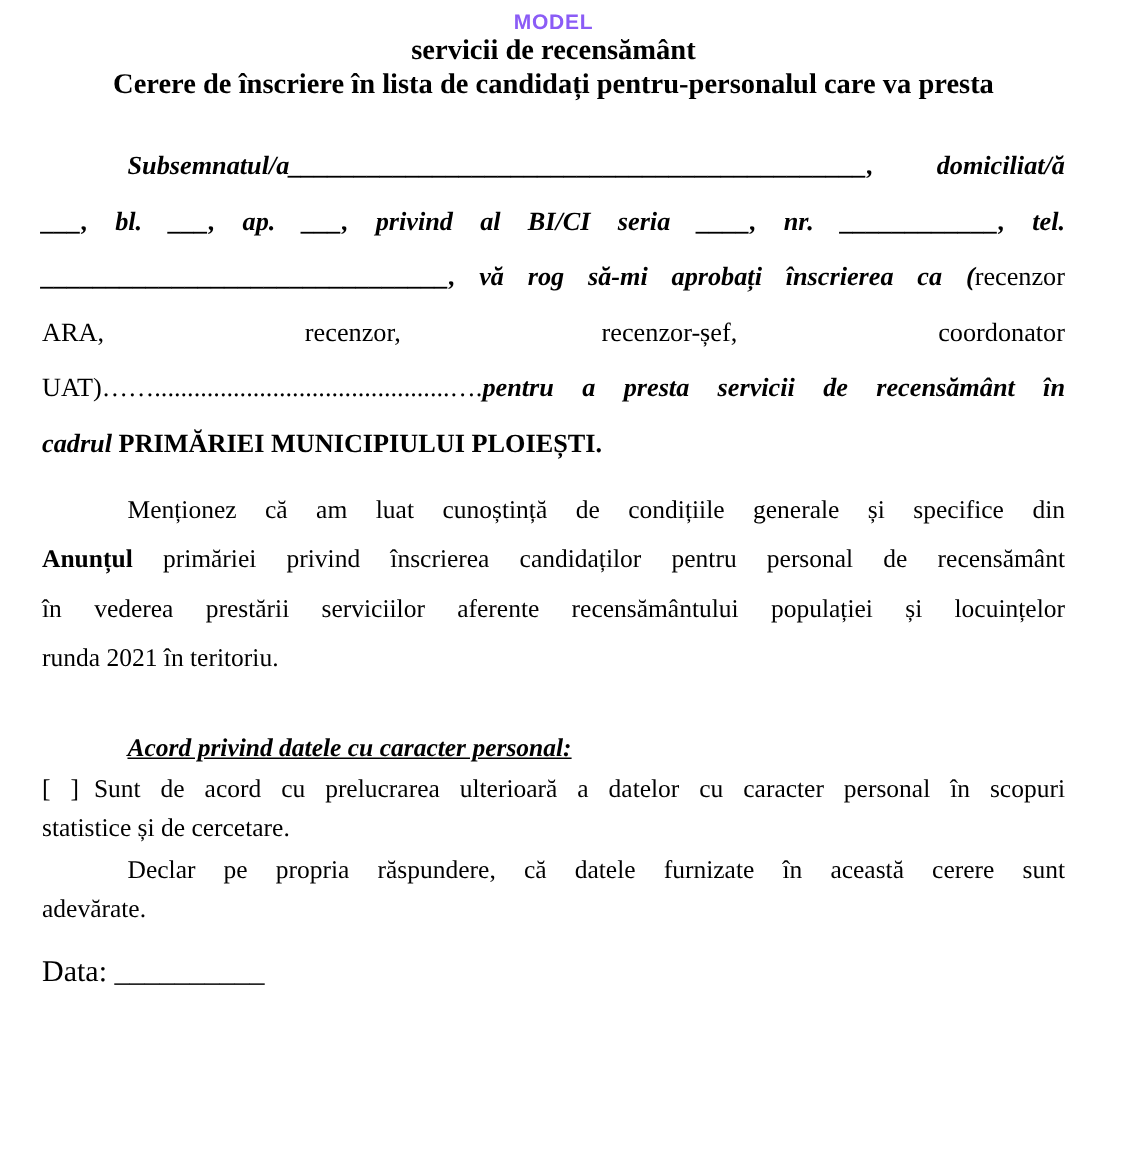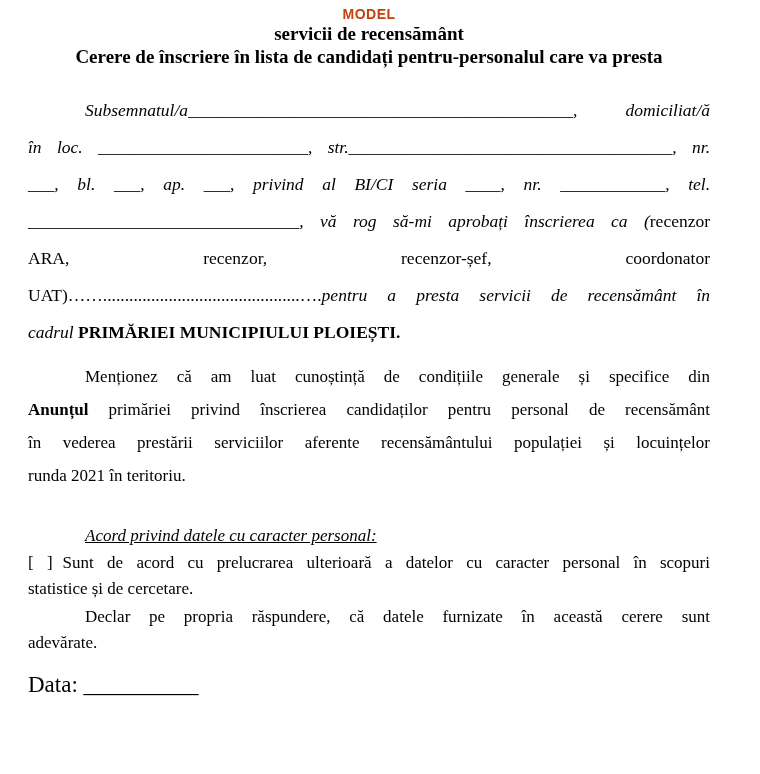--- a/index.html
+++ b/index.html
@@ -20,72 +20,68 @@
     height: 774px;
     padding: 6px 50px 0 28px;
   }
   
   .model {
     text-align: center;
     font-family: "Liberation Sans", sans-serif;
     font-weight: bold;
     font-size: 14px;
     line-height: 16px;
-    color: #c2410c;
+    color: #8b5cf6;
     letter-spacing: 0.5px;
   }
   .title {
     text-align: center;
     font-weight: bold;
     font-size: 19px;
     line-height: 23px;
   }
   
   .just { text-align: justify; text-align-last: justify; }
   .left { text-align: left; text-align-last: left; }
-  .bi { font-weight: normal; font-style: italic; }
+  .bi { font-weight: bold; font-style: italic; }
   .b  { font-weight: bold; }
   .u  { text-decoration: underline; margin-top: 16px; }
   
   .sec-a { margin-top: 24px; font-size: 17.5px; }
   .sec-a .line { line-height: 37px; }
   .indent { text-indent: 57px; }
   .sec-b { margin-top: 9px; font-size: 17px; }
   .sec-b .line { line-height: 33px; }
   .acord-heading {
     margin-top: 30px;
     font-size: 17px;
     line-height: 28px;
     text-indent: 57px;
   }
   .sec-c { font-size: 17px; }
   .sec-c .line { line-height: 25.5px; }
   .sec-d { margin-top: 3px; font-size: 17px; }
   .sec-d .line { line-height: 25.5px; }
-  .sec-e { margin-top: 16px; font-size: 23px; }
+  .sec-e { margin-top: 16px; font-size: 20px; }
   .sec-e .line { line-height: 28px; }
   .checkbox { margin-right: 10px; }
 </style>
 </head>
 <body>
 
 <div class="page">
 
   <div class="model">MODEL</div>
   <div class="title">servicii de recensământ</div>
   <div class="title">Cerere de înscriere în lista de candidați pentru-personalul care va presta</div>
 
   <div class="sec-a">
     <div class="line just indent"><span class="bi">Subsemnatul/a</span><span class="bi">____________________________________________,</span>
       <span class="bi">domiciliat/ă</span></div>
 
-    <div class="line just"><span class="bi">în loc.</span>
-      <span class="bi">________________________,</span>
-      <span class="bi">str.</span><span class="bi">_____________________________________,</span>
-      <span class="bi">nr.</span></div>
 
     <div class="line just"><span class="bi">___,</span>
       <span class="bi">bl.</span>
       <span class="bi">___,</span>
       <span class="bi">ap.</span>
       <span class="bi">___,</span>
       <span class="bi">privind al BI/CI seria</span>
       <span class="bi">____,</span>
       <span class="bi">nr.</span>
       <span class="bi">____________,</span>

